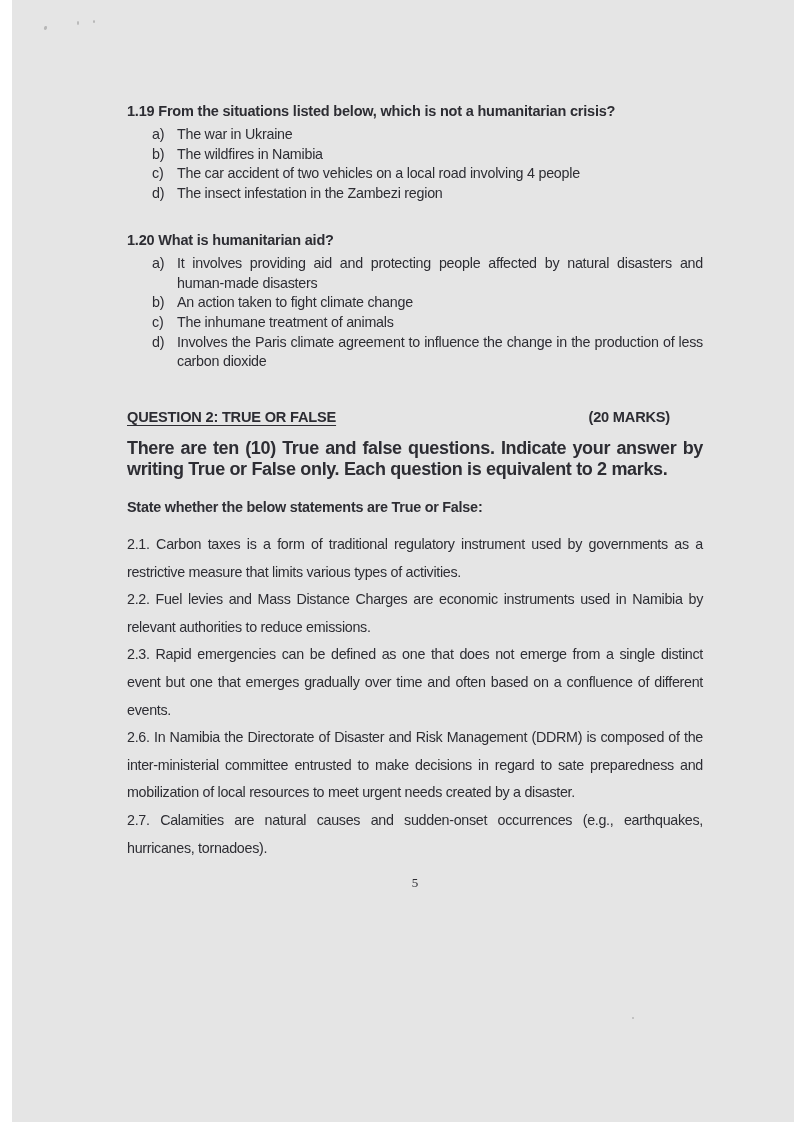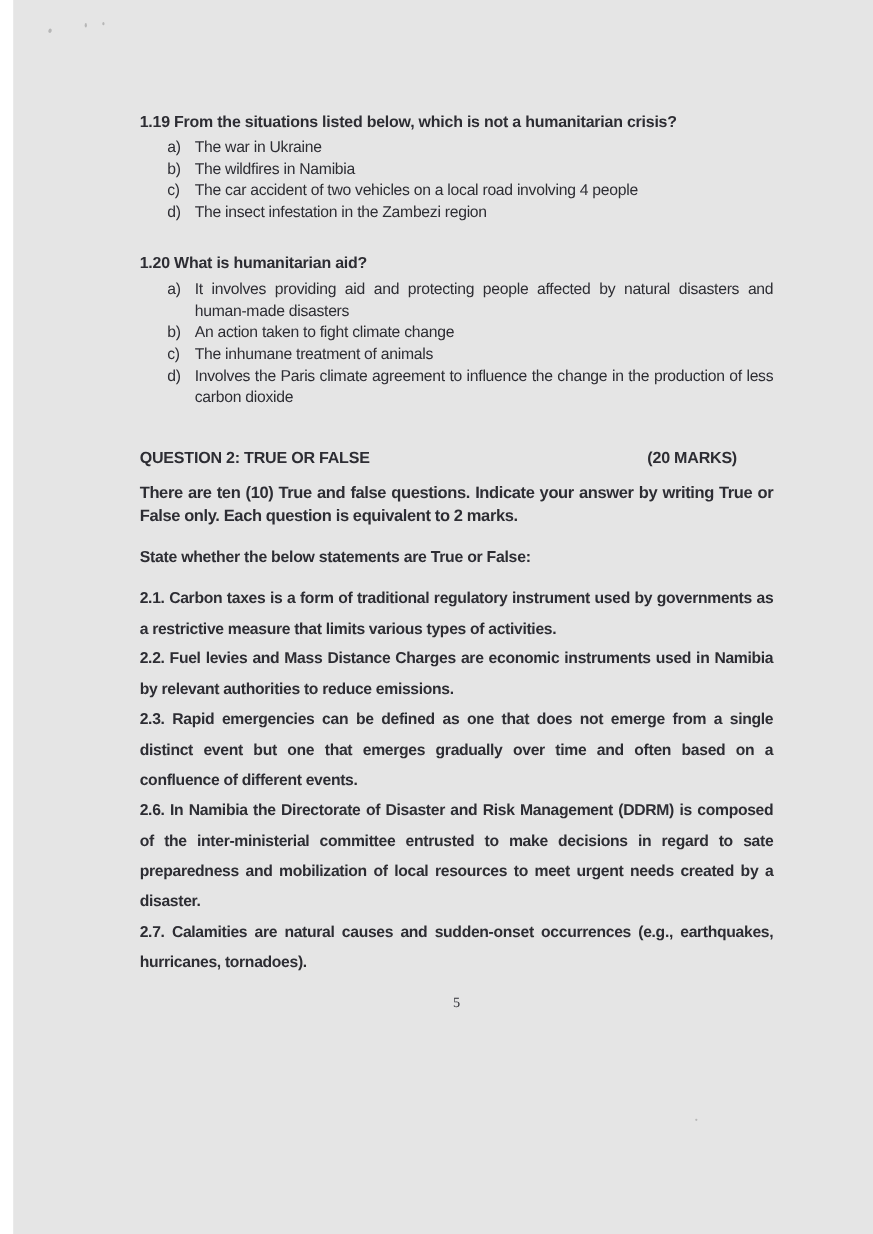--- a/index.html
+++ b/index.html
@@ -50,47 +50,47 @@
   .sec-q2 { margin-top: 37px; }
   .q2-header {
     display: flex;
     justify-content: space-between;
     align-items: baseline;
     font-weight: bold;
     font-size: 14.6px;
     letter-spacing: -0.2px;
   }
   .q2-title {
+    text-decoration: underline;
     text-decoration-thickness: 1.4px;
     text-underline-offset: 3px;
   }
   .q2-marks { margin-right: 33px; }
   .q2-instructions {
     margin: 13px 0 0 0;
     font-weight: bold;
-    font-size: 15px;
+    font-size: 18px;
     line-height: 21px;
     text-align: justify;
     letter-spacing: -0.35px;
   }
   .q2-subheading {
     margin: 18px 0 0 0;
     font-weight: bold;
     font-size: 14.4px;
     line-height: 19px;
     letter-spacing: -0.25px;
   }
   .statements { margin-top: 14px; }
   .statement {
     margin: 0;
     font-size: 14.3px;
     line-height: 27.6px;
     text-align: justify;
     letter-spacing: -0.3px;
-    font-weight: bold;
   }
   .page-number {
     margin-top: 13px;
     text-align: center;
     font-size: 13px;
     font-family: "Liberation Serif", serif;
   }
 </style>
 </head>
 <body>

